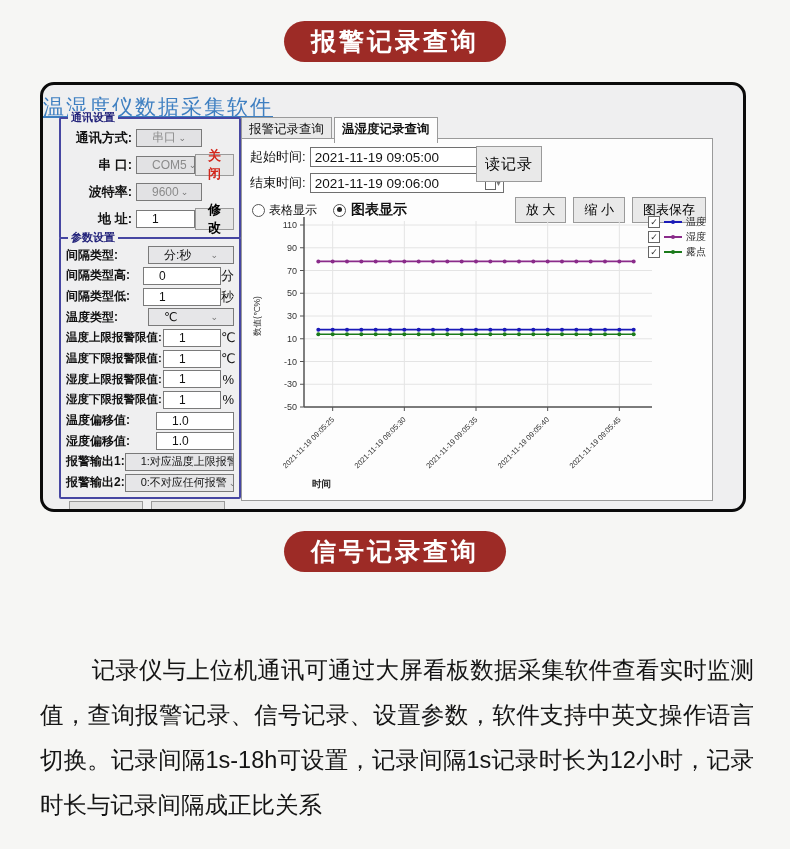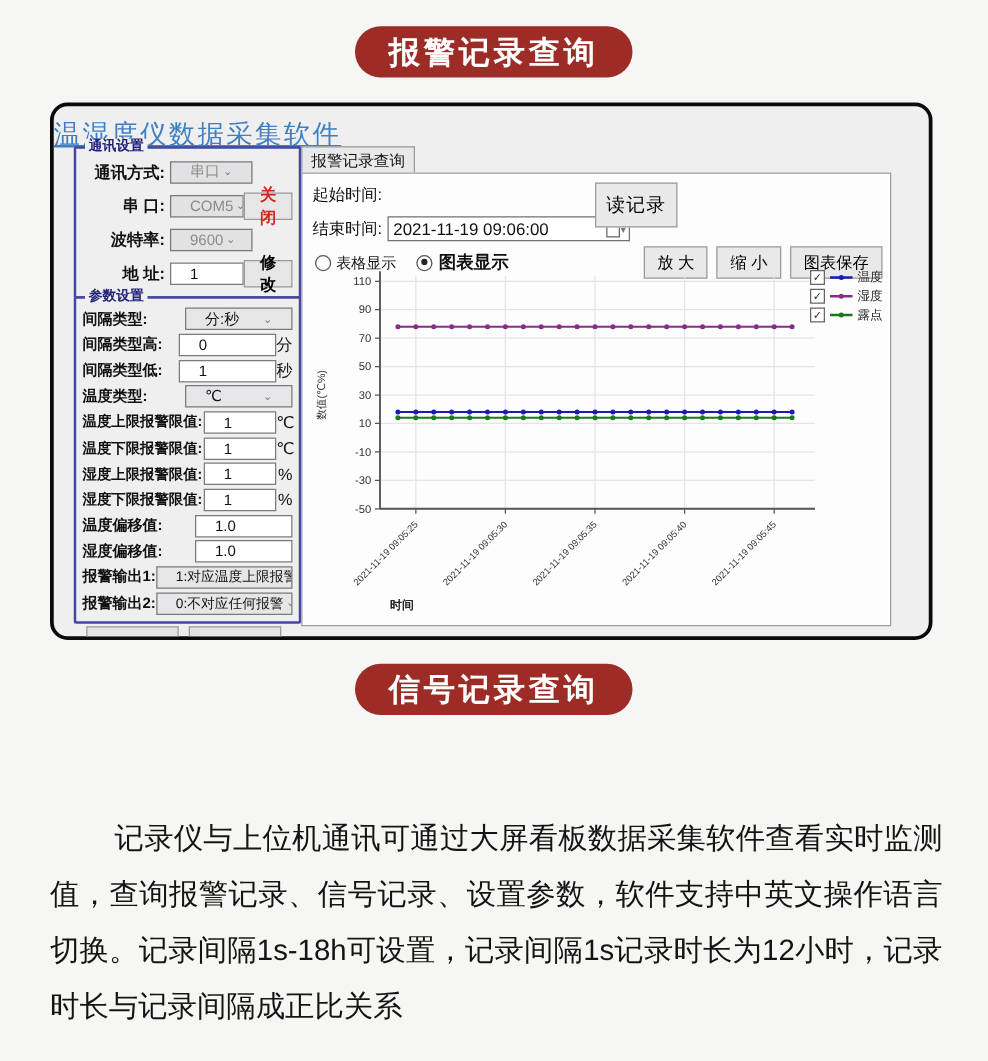--- a/index.html
+++ b/index.html
@@ -252,25 +252,33 @@
           </span>
         </div>
       </div>
   </div>
 
   <div class="cutoff-btn" style="left:26px;"></div>
   <div class="cutoff-btn" style="left:108px;"></div>
 
   <div id="tabs">
       <div class="tab">报警记录查询</div>
+      <div class="tab active">温湿度记录查询</div>
     </div>
 
   <div id="tab-panel">
     <div class="time-row" id="row-start">
       <span class="time-label">起始时间:</span>
+      <span class="date-input">
+        <span>2021-11-19 09:05:00</span>
+        <span class="cal">
+            <span class="cal-box"></span>
+            <span class="arrow">▾</span>
+          </span>
+      </span>
     </div>
     <div class="time-row" id="row-end">
       <span class="time-label">结束时间:</span>
       <span class="date-input">
         <span>2021-11-19 09:06:00</span>
         <span class="cal">
             <span class="cal-box"></span>
             <span class="arrow">▾</span>
           </span>
       </span>

